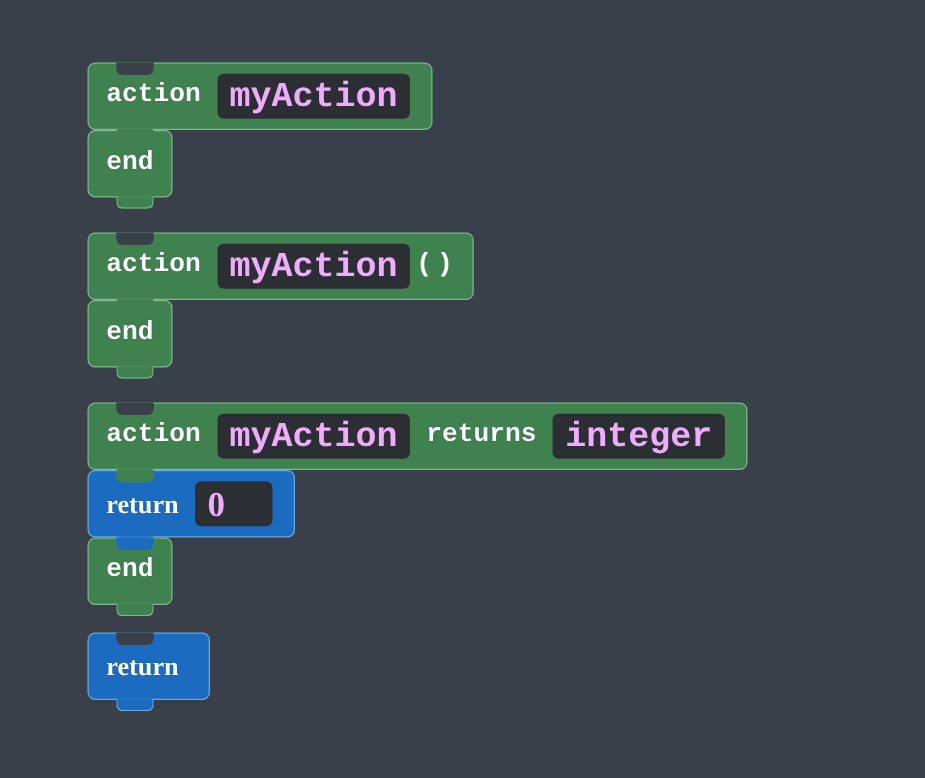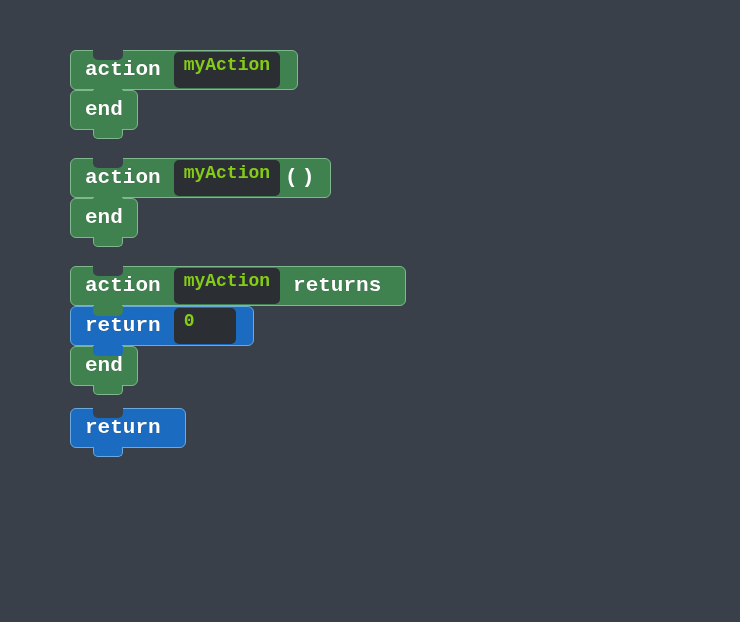--- a/index.html
+++ b/index.html
@@ -17,33 +17,34 @@
   .workspace {
     padding: 50px 0 0 70px;
   }
   .stack {
     margin-bottom: 28px;
   }
   .block {
     position: relative;
     display: inline-flex;
     align-items: center;
-    height: 40px;
+    height: 54px;
     padding: 0 14px;
     border-radius: 6px;
     box-sizing: border-box;
     white-space: nowrap;
   }
   .block.green {
     background: #40824f;
     border: 1.5px solid #7fb88c;
   }
   .block.blue {
     background: #1b6cc0;
     border: 1.5px solid #6aa8de;
+    font-family: Liberation Serif, serif;
   }
   
   .block::after {
     content: "";
     position: absolute;
     left: 22px;
     bottom: -10px;
     width: 30px;
     height: 10px;
     background: inherit;
@@ -75,27 +76,27 @@
   }
   .row + .row { margin-top: 0px; }
   .row { line-height: 0; }
   .kw {
     color: #ffffff;
     text-shadow: 0 0 1px rgba(0,0,0,0.4);
   }
   .field {
     display: inline-block;
     background: #2b2f33;
-    color: #84cc16;
+    color: #f0abfc;
     border-radius: 5px;
-    padding: 3px 10px 11px 10px;
+    padding: 3px 10px 0 10px;
     margin: 0 3px;
     font-family: inherit;
     font-weight: bold;
-    font-size: 18px;
+    font-size: 28px;
     min-width: 30px;
     line-height: 1.2;
   }
   .paren {
     color: #ffffff;
     margin: 0 2px;
   }
   .gap { display:inline-block; width:10px; }
 </style>
 </head>
@@ -142,20 +143,21 @@
   <div class="stack" style="margin-bottom:22px;">
     <div class="row">
       <div class="block green">
         <span class="notch"></span>
         <span class="kw">action</span>
         <span class="gap"></span>
         <span class="field">myAction</span>
         <span class="gap"></span>
         <span class="kw">returns</span>
         <span class="gap"></span>
+        <span class="field">integer</span>
       </div>
     </div>
     <div class="row">
       <div class="block blue attached">
         <span class="notch"></span>
         <span class="kw">return</span>
         <span class="gap"></span>
         <span class="field" style="min-width:42px;text-align:left;">0</span>
       </div>
     </div>

